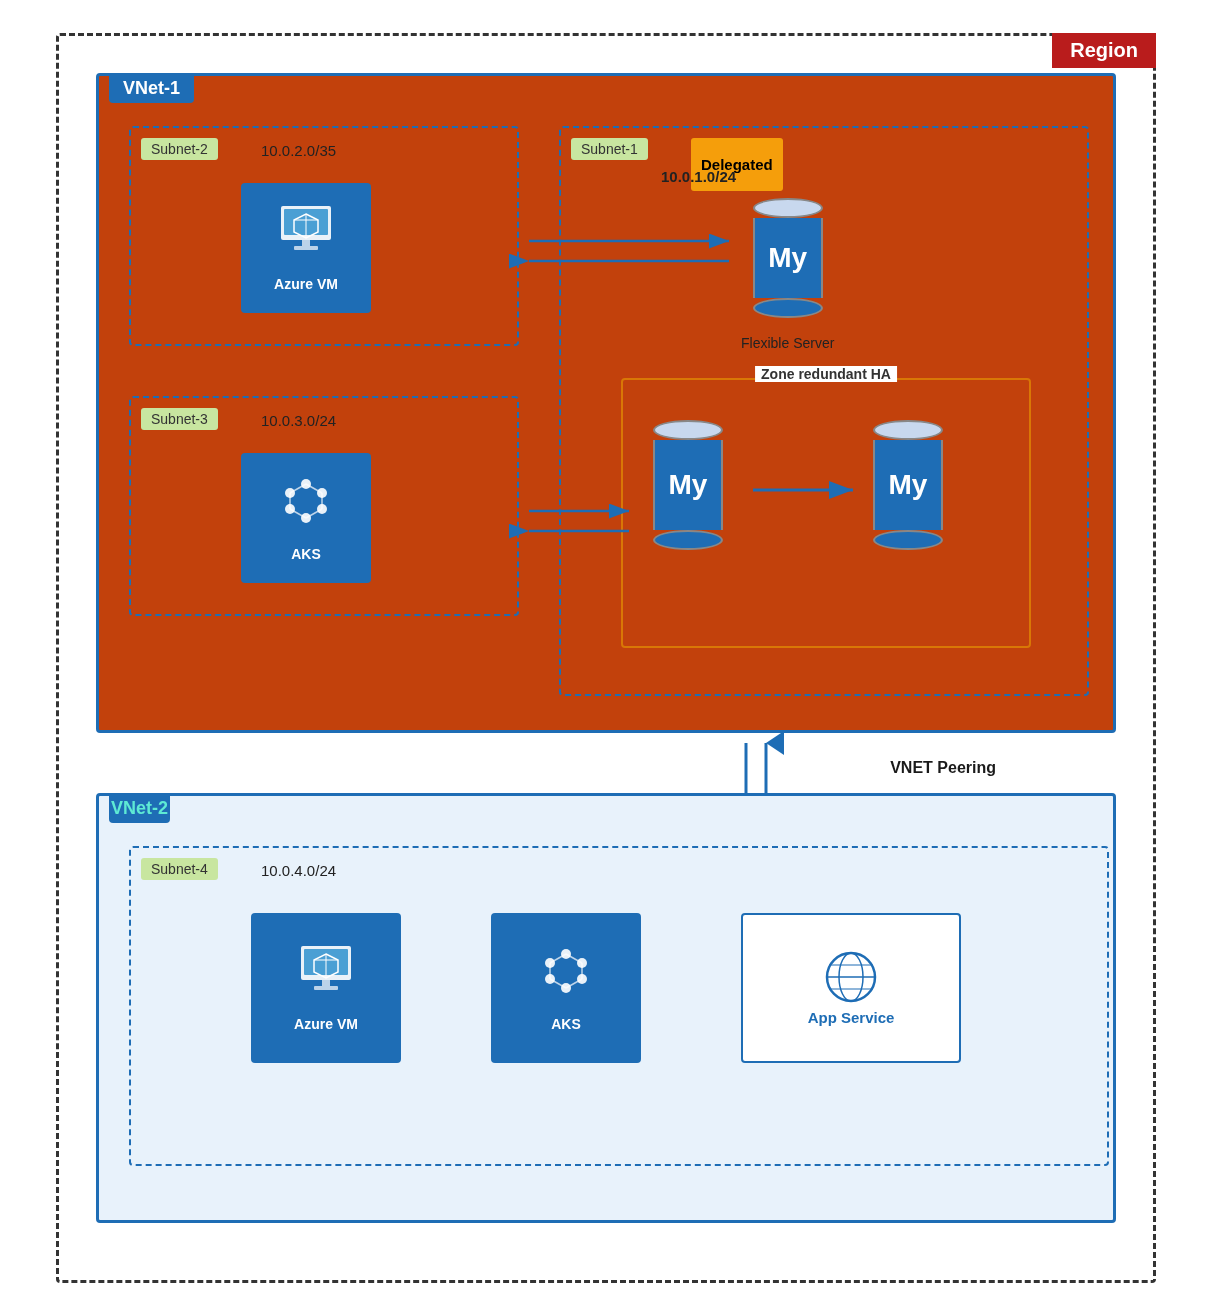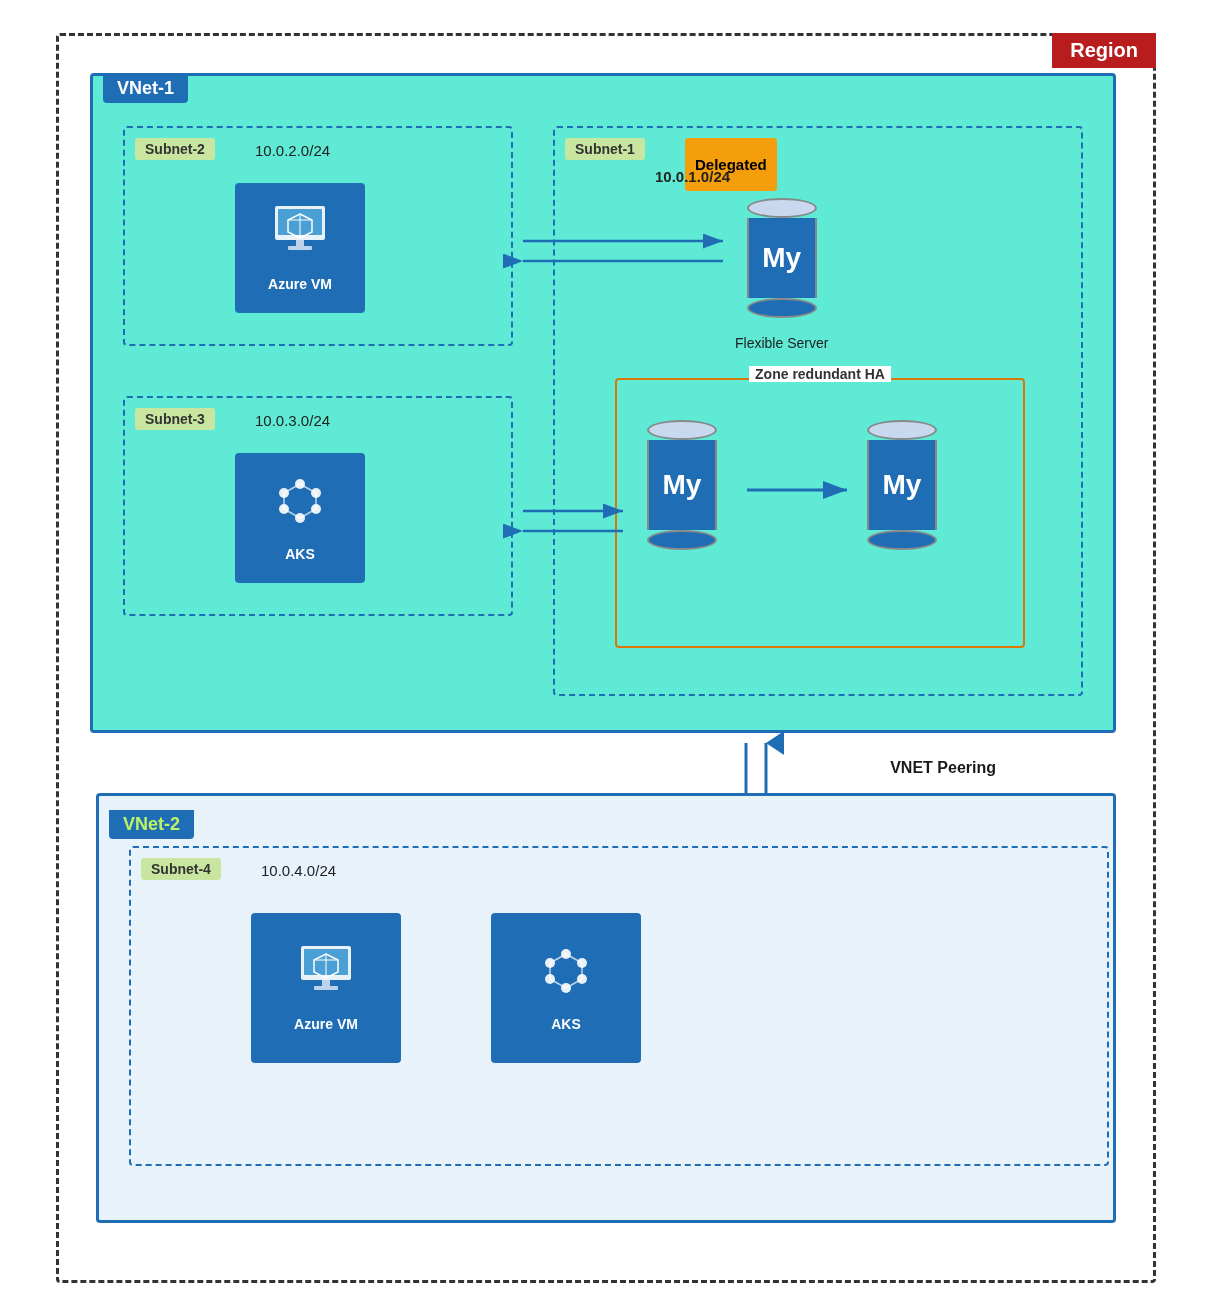--- a/index.html
+++ b/index.html
@@ -29,24 +29,24 @@
       top: 0; right: 0;
       background: #b91c1c;
       color: #fff;
       font-size: 20px;
       font-weight: bold;
       padding: 6px 18px;
     }
     
     .vnet1 {
       position: absolute;
-      top: 40px; left: 34px; right: 40px;
+      top: 40px; left: 40px; right: 40px;
       height: 660px;
       border: 3px solid #1e6db5;
-      background: #5eead4;
+      background: #c2410c;
       border-radius: 4px;
     }
     .vnet1-label {
       position: absolute;
       top: -2px; left: 10px;
       background: #1e6db5;
       color: #fff;
       font-size: 18px;
       font-weight: bold;
       padding: 4px 14px;
@@ -58,39 +58,38 @@
       top: 760px; left: 40px; right: 40px;
       height: 430px;
       border: 3px solid #1e6db5;
       background: #e8f2fb;
       border-radius: 4px;
     }
     .vnet2-label {
       position: absolute;
       top: -2px; left: 10px;
       background: #1e6db5;
-      color: #bef264;
+      color: #5eead4;
       font-size: 18px;
       font-weight: bold;
-      padding: 4px 14px;
+      padding: 4px 2px;
       border-radius: 0 0 4px 4px;
-      margin-top: 16px;
     }
     
     .subnet-box {
       position: absolute;
       border: 2px dashed #1e6db5;
       border-radius: 4px;
     }
     .subnet-tag {
       display: inline-block;
       background: #c8e6a0;
       color: #333;
       font-size: 14px;
-      font-weight: 700;
+      font-weight: 400;
       padding: 3px 10px;
       border-radius: 3px;
       position: absolute;
       top: 10px; left: 10px;
     }
     .subnet-cidr {
       position: absolute;
       top: 14px;
       font-size: 15px;
       font-weight: 500;
@@ -208,21 +207,21 @@
 <div class="diagram-wrapper">
 
   <div class="region-border"></div>
   <div class="region-label">Region</div>
 
   <div class="vnet1">
     <div class="vnet1-label">VNet-1</div>
 
     <div class="subnet-box" style="left:30px; top:50px; width:390px; height:220px;">
       <span class="subnet-tag">Subnet-2</span>
-      <span class="subnet-cidr" style="left:130px;">10.0.2.0/24</span>
+      <span class="subnet-cidr" style="left:130px;">10.0.2.0/35</span>
 
       <div class="icon-box" style="left:110px; top:55px; width:130px; height:130px;">
         <svg class="vm-svg" viewBox="0 0 60 50">
 
           <rect x="5" y="2" width="50" height="34" rx="2" fill="#fff" opacity="0.9"></rect>
           <rect x="8" y="5" width="44" height="26" rx="1" fill="#4a9fd4"></rect>
 
           <polygon points="30,10 42,16 42,28 30,34 18,28 18,16" fill="none" stroke="#fff" stroke-width="1.5"></polygon>
           <line x1="30" y1="10" x2="30" y2="34" stroke="#fff" stroke-width="1"></line>
           <line x1="18" y1="16" x2="42" y2="16" stroke="#fff" stroke-width="1"></line>
@@ -375,15 +374,28 @@
           <line x1="30" y1="10" x2="14" y2="19" stroke="#fff" stroke-width="1.5" opacity="0.7"></line>
           <line x1="30" y1="10" x2="46" y2="19" stroke="#fff" stroke-width="1.5" opacity="0.7"></line>
           <line x1="14" y1="19" x2="14" y2="35" stroke="#fff" stroke-width="1.5" opacity="0.7"></line>
           <line x1="46" y1="19" x2="46" y2="35" stroke="#fff" stroke-width="1.5" opacity="0.7"></line>
           <line x1="14" y1="35" x2="30" y2="44" stroke="#fff" stroke-width="1.5" opacity="0.7"></line>
           <line x1="46" y1="35" x2="30" y2="44" stroke="#fff" stroke-width="1.5" opacity="0.7"></line>
         </svg>
         <span class="icon-label">AKS</span>
       </div>
 
+      <div class="app-service-box" style="position:absolute; left:610px; top:65px; width:220px; height:150px;">
+
+        <svg width="70" height="60" viewBox="0 0 70 60">
+          <circle cx="35" cy="28" r="24" fill="none" stroke="#1e6db5" stroke-width="2.5"></circle>
+
+          <ellipse cx="35" cy="28" rx="12" ry="24" fill="none" stroke="#1e6db5" stroke-width="1.5"></ellipse>
+          <line x1="11" y1="28" x2="59" y2="28" stroke="#1e6db5" stroke-width="1.5"></line>
+          <line x1="13" y1="16" x2="57" y2="16" stroke="#1e6db5" stroke-width="1"></line>
+          <line x1="13" y1="40" x2="57" y2="40" stroke="#1e6db5" stroke-width="1"></line>
+
+        </svg>
+        <span style="font-size:15px; font-weight:600; color:#1e6db5;">App Service</span>
+      </div>
     </div>
   </div>
 </div>
 
 </body></html>

